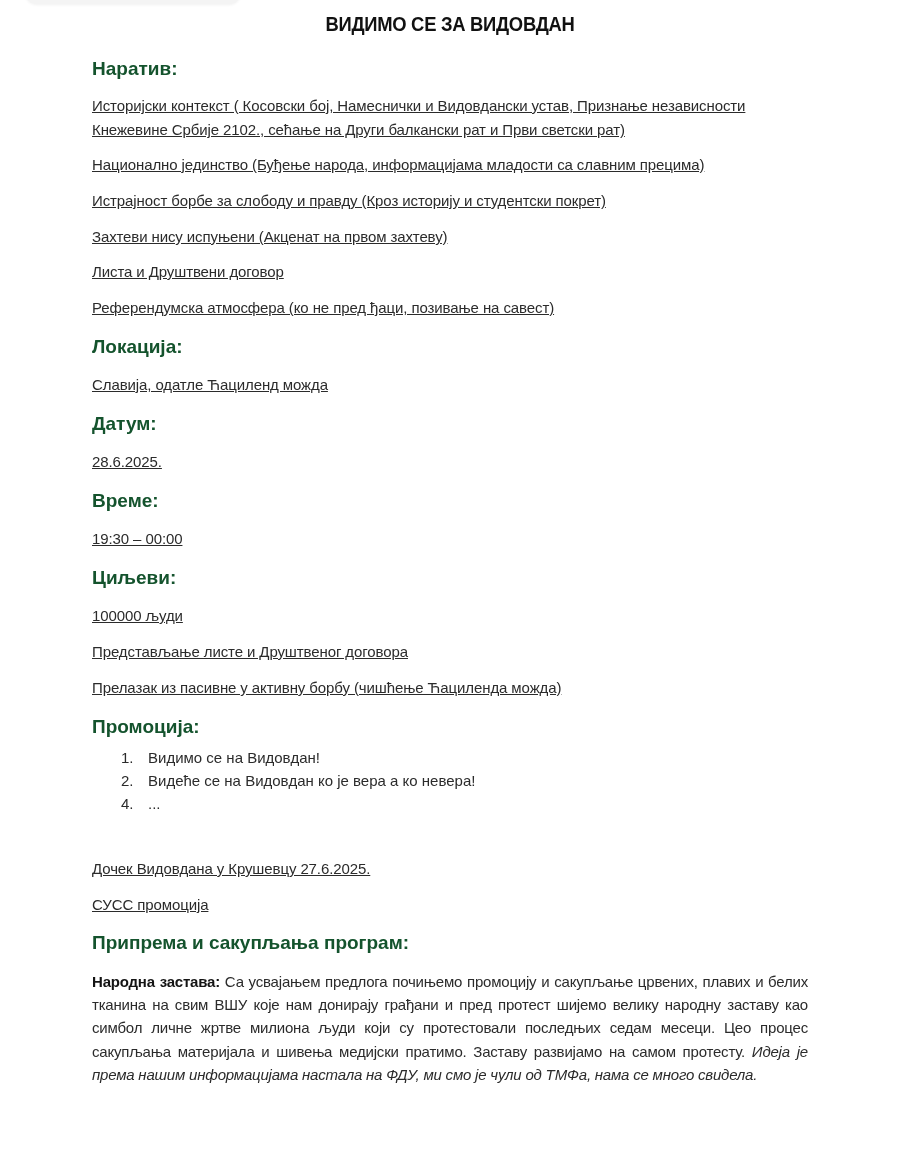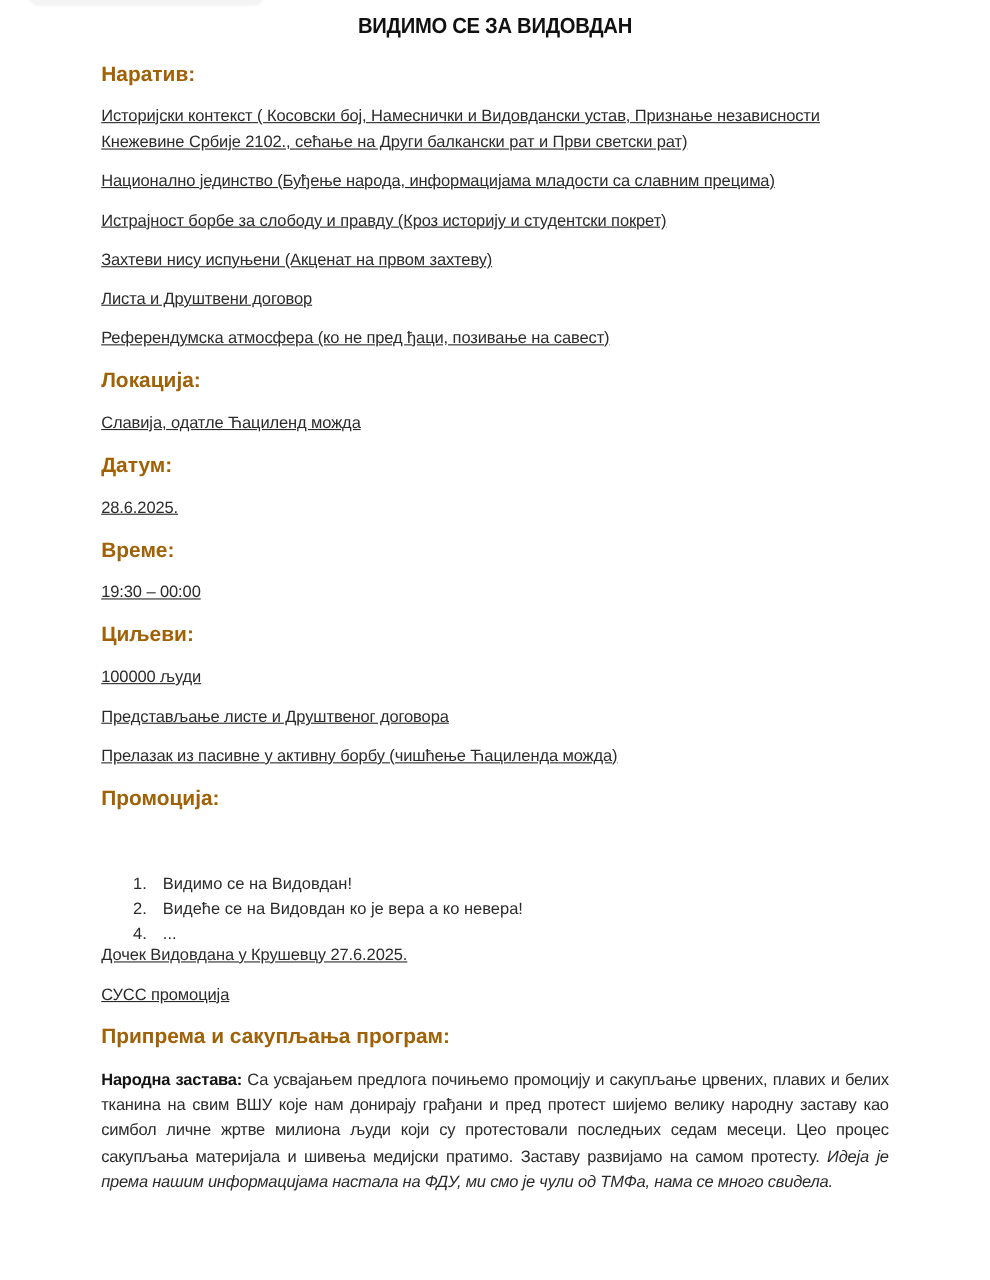--- a/index.html
+++ b/index.html
@@ -5,21 +5,21 @@
   html, body { margin: 0; padding: 0; background: #ffffff; }
   body { width: 900px; height: 1164px; position: relative; overflow: hidden;
          font-family: "Liberation Sans", "DejaVu Sans", sans-serif; color: #262626; }
   .topbar { position: absolute; left: 26px; top: -14px; width: 214px; height: 18px;
             background: #f4f4f4; border-radius: 0 0 10px 10px;
             box-shadow: 0 1px 3px rgba(0,0,0,0.06); }
   .title { position: absolute; top: 13px; left: 0; width: 900px; text-align: center;
            font-weight: bold; font-size: 20px; color: #111; letter-spacing: -0.3px;
            transform: scaleX(0.92); transform-origin: center; }
   .content { position: absolute; left: 92px; top: 0; width: 716px; }
-  .h { position: absolute; left: 0; font-weight: bold; font-size: 19px; color: #a16207;
+  .h { position: absolute; left: 0; font-weight: bold; font-size: 19px; color: #14532d;
        white-space: nowrap; }
   .p { position: absolute; left: 0; font-size: 15px; color: #2b2b2b; white-space: nowrap;
        letter-spacing: -0.1px; text-decoration: underline; }
   .list { position: absolute; left: 29px; margin: 0; padding: 0; list-style: none; }
   .list li { font-size: 15px; color: #2b2b2b; height: 23px; line-height: 23px; white-space: nowrap; }
   .list .num { display: inline-block; width: 27px; }
   .para { position: absolute; left: 0; width: 716px; font-size: 15px; line-height: 23.2px;
           color: #2b2b2b; text-align: justify; letter-spacing: -0.2px; }
   .para b { color: #141414; margin-top: 33px; }
   .para i { font-style: italic; }
@@ -50,21 +50,21 @@
 
   <div class="h" style="top:490px">Време:</div>
   <div class="p" style="top:530px">19:30 – 00:00</div>
 
   <div class="h" style="top:567px">Циљеви:</div>
   <div class="p" style="top:607px">100000 људи</div>
   <div class="p" style="top:643px">Представљање листе и Друштвеног договора</div>
   <div class="p" style="top:679px">Прелазак из пасивне у активну борбу (чишћење Ћациленда можда)</div>
 
   <div class="h" style="top:716px">Промоција:</div>
-  <ul class="list" style="top:792px">
+  <ul class="list" style="top:746px">
     <li><span class="num">1.</span><span>Видимо се на Видовдан!</span></li>
     <li><span class="num">2.</span><span>Видеће се на Видовдан ко је вера а ко невера!</span></li>
     <li><span class="num">4.</span><span>...</span></li>
   </ul>
   <div class="p" style="top:860px">Дочек Видовдана у Крушевцу 27.6.2025.</div>
   <div class="p" style="top:896px">СУСС промоција</div>
 
   <div class="h" style="top:932px">Припрема и сакупљања програм:</div>
   <div class="para" style="top:970px"><b>Народна застава:</b><span> Са усвајањем предлога почињемо промоцију и сакупљање црвених, плавих и белих тканина на свим ВШУ које нам донирају грађани и пред протест шијемо велику народну заставу као симбол личне жртве милиона људи који су протестовали последњих седам месеци. Цео процес сакупљања материјала и шивења медијски пратимо. Заставу развијамо на самом протесту. </span><i>Идеја је према нашим информацијама настала на ФДУ, ми смо је чули од ТМФа, нама се много свидела.</i></div>
 

